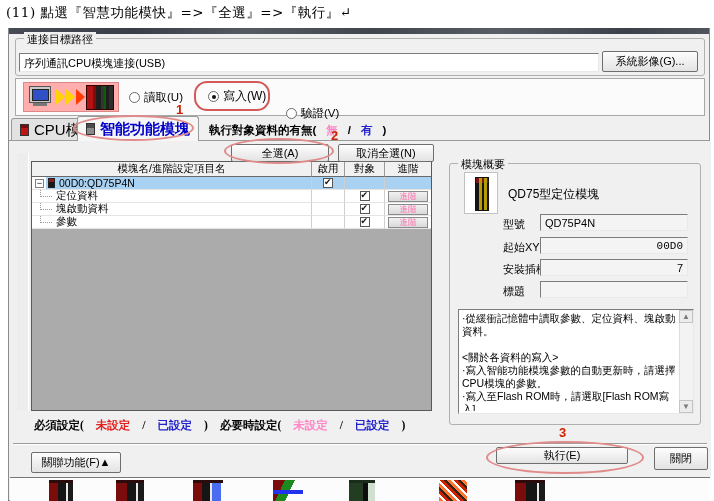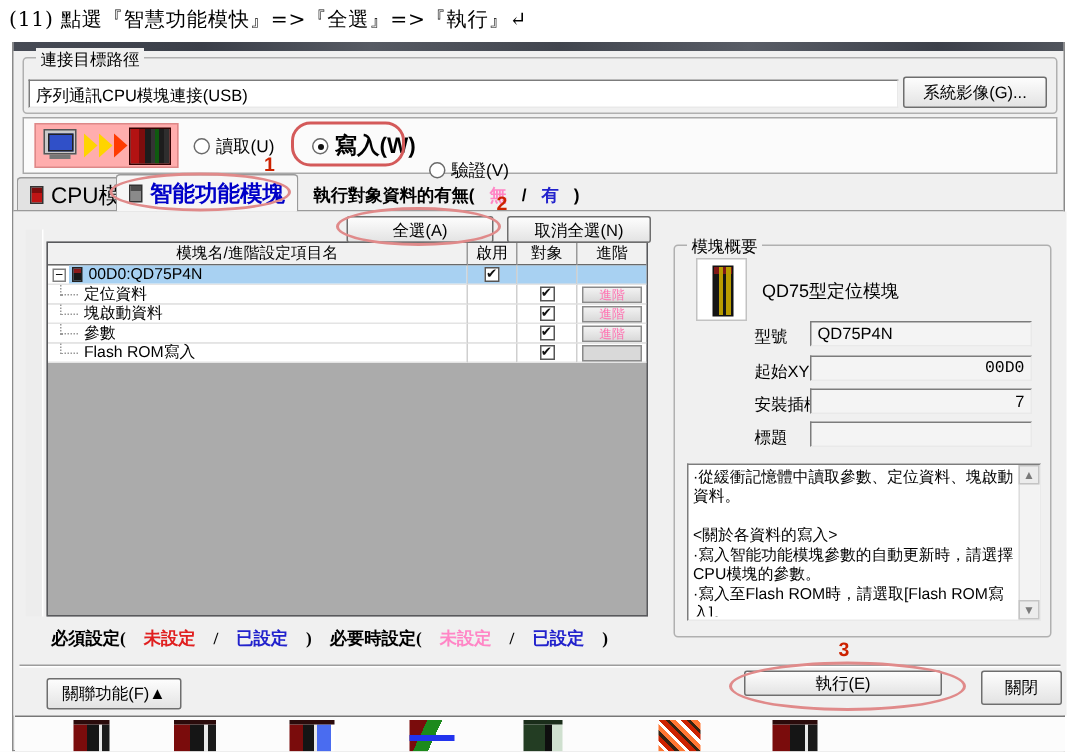--- a/index.html
+++ b/index.html
@@ -33,21 +33,21 @@
          display:flex; align-items:center; justify-content:center; cursor:default; white-space:nowrap; }
 
   
   .radio-row { position:absolute; left:6px; top:50px; width:690px; height:38px;
                background:#fbfbfb; border:1px solid #a8a8a8; }
   .radio-opt { position:absolute; display:flex; align-items:center; font-size:11.5px; color:#000; }
   .radio-circle { width:11px; height:11px; border-radius:50%; background:#fff;
                   border:1px solid #6a6a6a; margin-right:4px; position:relative; }
   .radio-circle.checked::after { content:""; position:absolute; left:2.5px; top:2.5px; width:4px; height:4px;
                   border-radius:50%; background:#111; }
-  .opt-write { font-weight:bold; font-size:15px; }
+  .opt-write { font-weight:normal; font-size:12px; }
 
   .transfer-ico { position:absolute; left:14px; top:54px; width:96px; height:30px; background:#ffadad;
                   border:1px solid #d88; }
   .monitor { position:absolute; left:5px; top:3px; width:22px; height:17px; background:#c9c9c9; border:1px solid #555; }
   .monitor::before { content:""; position:absolute; left:2px; top:2px; width:15px; height:10px; background:#3050c8; border:1px solid #222; }
   .monitor::after { content:""; position:absolute; left:3px; bottom:-4px; width:14px; height:3px; background:#777; }
   .chev { position:absolute; top:6px; width:0; height:0; border-top:8px solid transparent; border-bottom:8px solid transparent; }
   .chev1 { left:32px; border-left:9px solid #ffd400; }
   .chev2 { left:42px; border-left:9px solid #ffd400; }
   .chev3 { left:52px; border-left:9px solid #ff3b00; }
@@ -247,33 +247,20 @@
             <span class="rlabel">參數</span>
           </div>
         <div class="tc c1"></div>
         <div class="tc c2">
             <span class="cb checked"></span>
           </div>
         <div class="tc c3" style="border-right:none;">
             <button class="advbtn">進階</button>
           </div>
       </div>
-      <div class="trow">
-        <div class="tc name">
-            <span class="tree-l"></span>
-            <span class="rlabel">Flash ROM寫入</span>
-          </div>
-        <div class="tc c1"></div>
-        <div class="tc c2">
-            <span class="cb checked"></span>
-          </div>
-        <div class="tc c3" style="border-right:none;">
-            <button class="advbtn blank"></button>
-          </div>
-      </div>
     </div>
 
     <div class="groupbox outline-group">
       <span class="glabel">模塊概要</span>
       <div class="q-icobox">
         <span class="q-mod"></span>
       </div>
       <div class="q-type">QD75型定位模塊</div>
 
       <div class="o-label" style="left:8px;top:53px;">型號</div>

